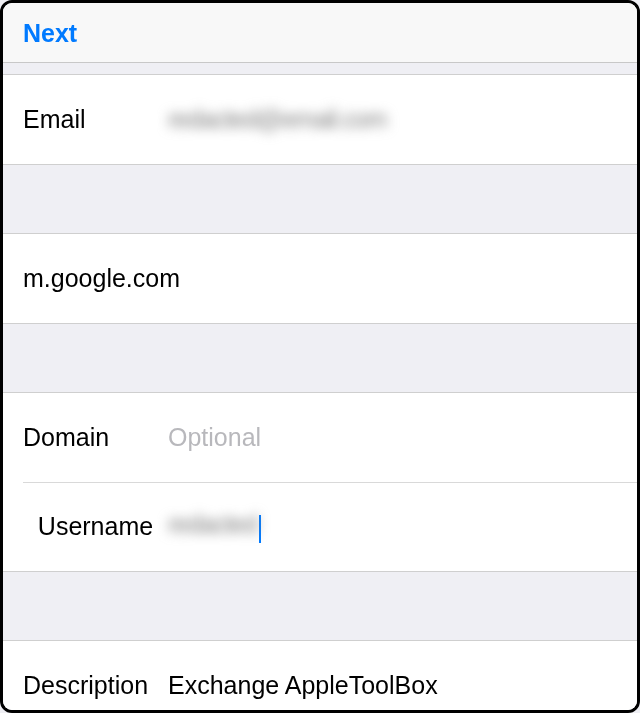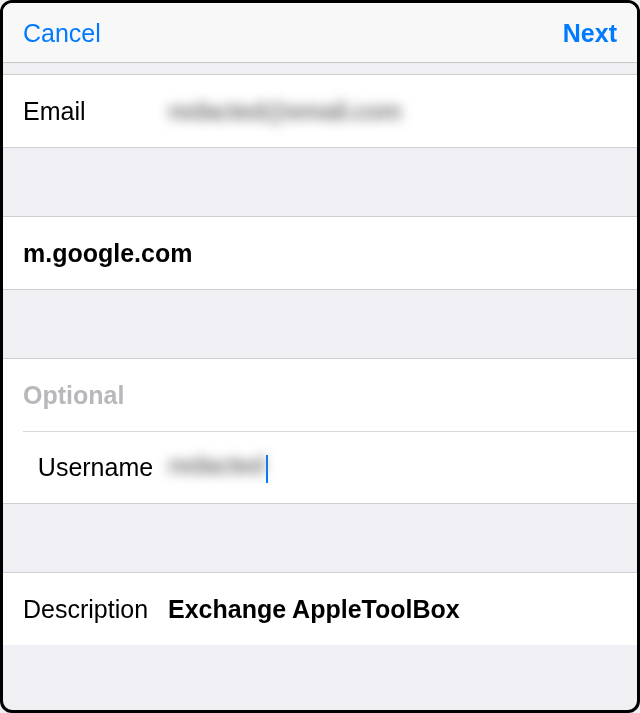--- a/index.html
+++ b/index.html
@@ -41,21 +41,21 @@
       border-bottom: 1px solid #cfcfcf;
     }
     .section-gap.first {
       border-top: none;
       height: 12px;
     }
     .row {
       display: flex;
       align-items: center;
       background: #fff;
-      height: 72px;
+      height: 89px;
       padding: 0 20px;
     }
     .row + .row {
       position: relative;
       text-align: center;
     }
     .row + .row::before {
       content: "";
       position: absolute;
       top: 0;
@@ -67,21 +67,21 @@
     .label {
       width: 145px;
       font-size: 25px;
       color: #000;
       font-weight: 400;
       flex-shrink: 0;
     }
     .value {
       font-size: 25px;
       color: #000;
-      font-weight: 700;
+      font-weight: 400;
       border: none;
       outline: none;
       background: transparent;
       flex: 1;
     }
     .value::placeholder {
       color: #b8b8bc;
     }
     .blurred {
       filter: blur(6px);
@@ -102,21 +102,20 @@
       color: #000;
     }
     .group {
       background: #fff;
     }
   </style>
 </head>
 <body>
 
 <div class="navbar">
-  <span class="nav-btn">Cancel</span>
   <span class="nav-btn bold">Next</span>
 </div>
 
 <div class="section-gap first"></div>
 
 <div class="group">
   <div class="row">
     <span class="label">Email</span>
     <span class="value blurred">redacted@email.com</span>
   </div>
@@ -127,20 +126,21 @@
 <div class="group">
   <div class="row">
     <span class="value">m.google.com</span>
   </div>
 </div>
 
 <div class="section-gap"></div>
 
 <div class="group">
   <div class="row">
+    <span class="label">Domain</span>
     <input class="value" placeholder="Optional" style="">
   </div>
   <div class="row">
     <span class="label">Username</span>
     <span>
       <span class="value blurred">redacted</span><span class="cursor-bar"></span>
     </span>
   </div>
 </div>
 

